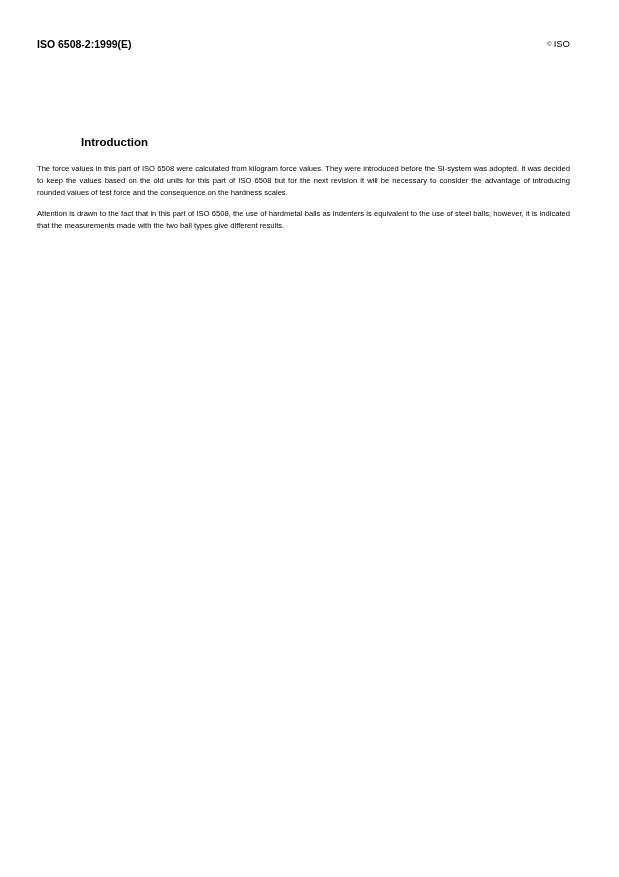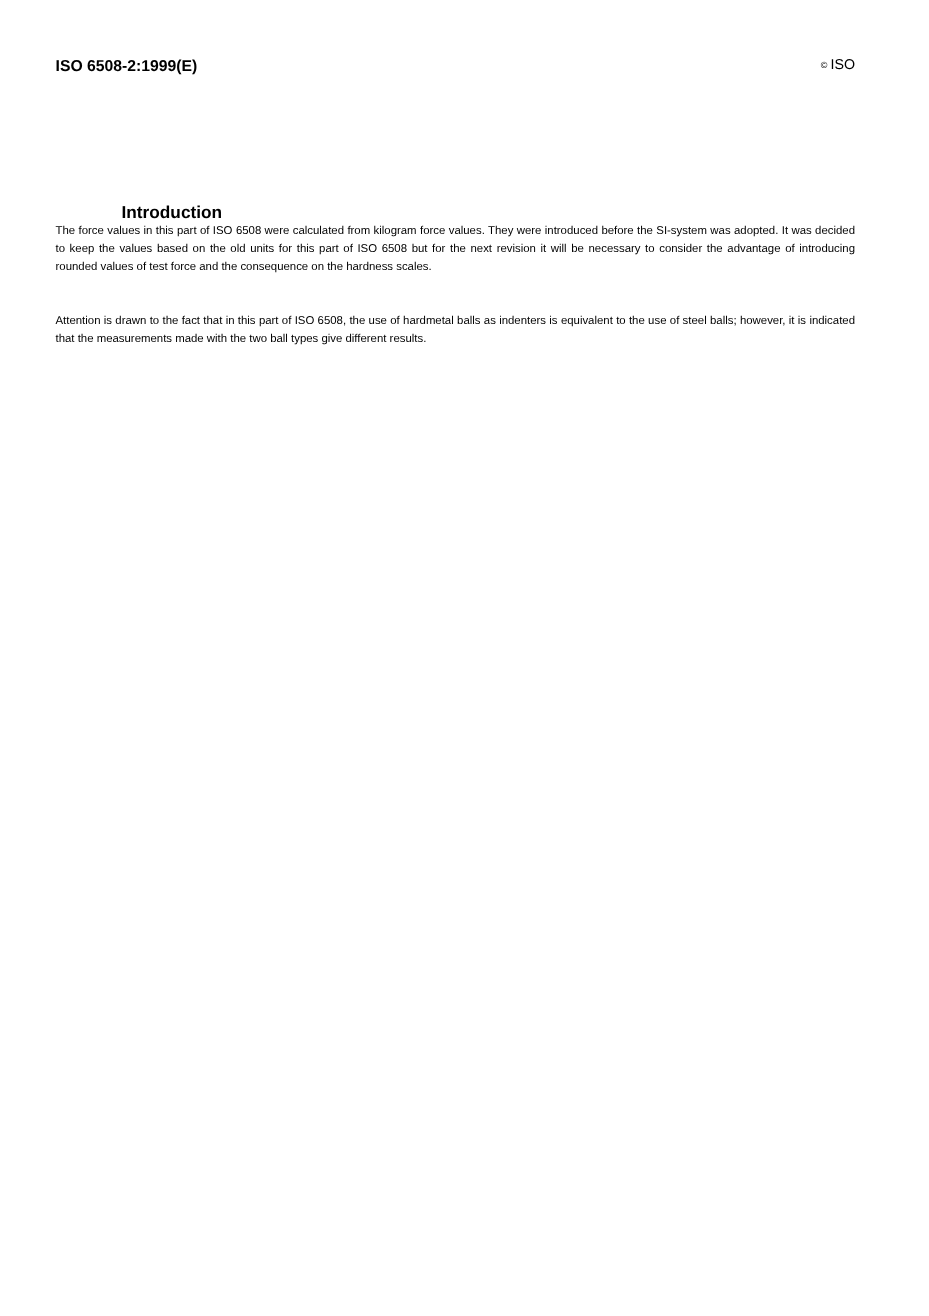--- a/index.html
+++ b/index.html
@@ -43,21 +43,21 @@
       margin-left: 44px;
     }
     .para {
       position: absolute;
       left: 37px;
       width: 533px;
       font-size: 7.6px;
       line-height: 12px;
       text-align: justify;
     }
-    .para1 { top: 148px; }
+    .para1 { top: 163px; }
     .para2 { top: 208px; }
     .footer {
       position: absolute;
       left: 37px;
       top: 886px;
       font-size: 9.5px;
     }
   </style>
 </head>
 <body>

